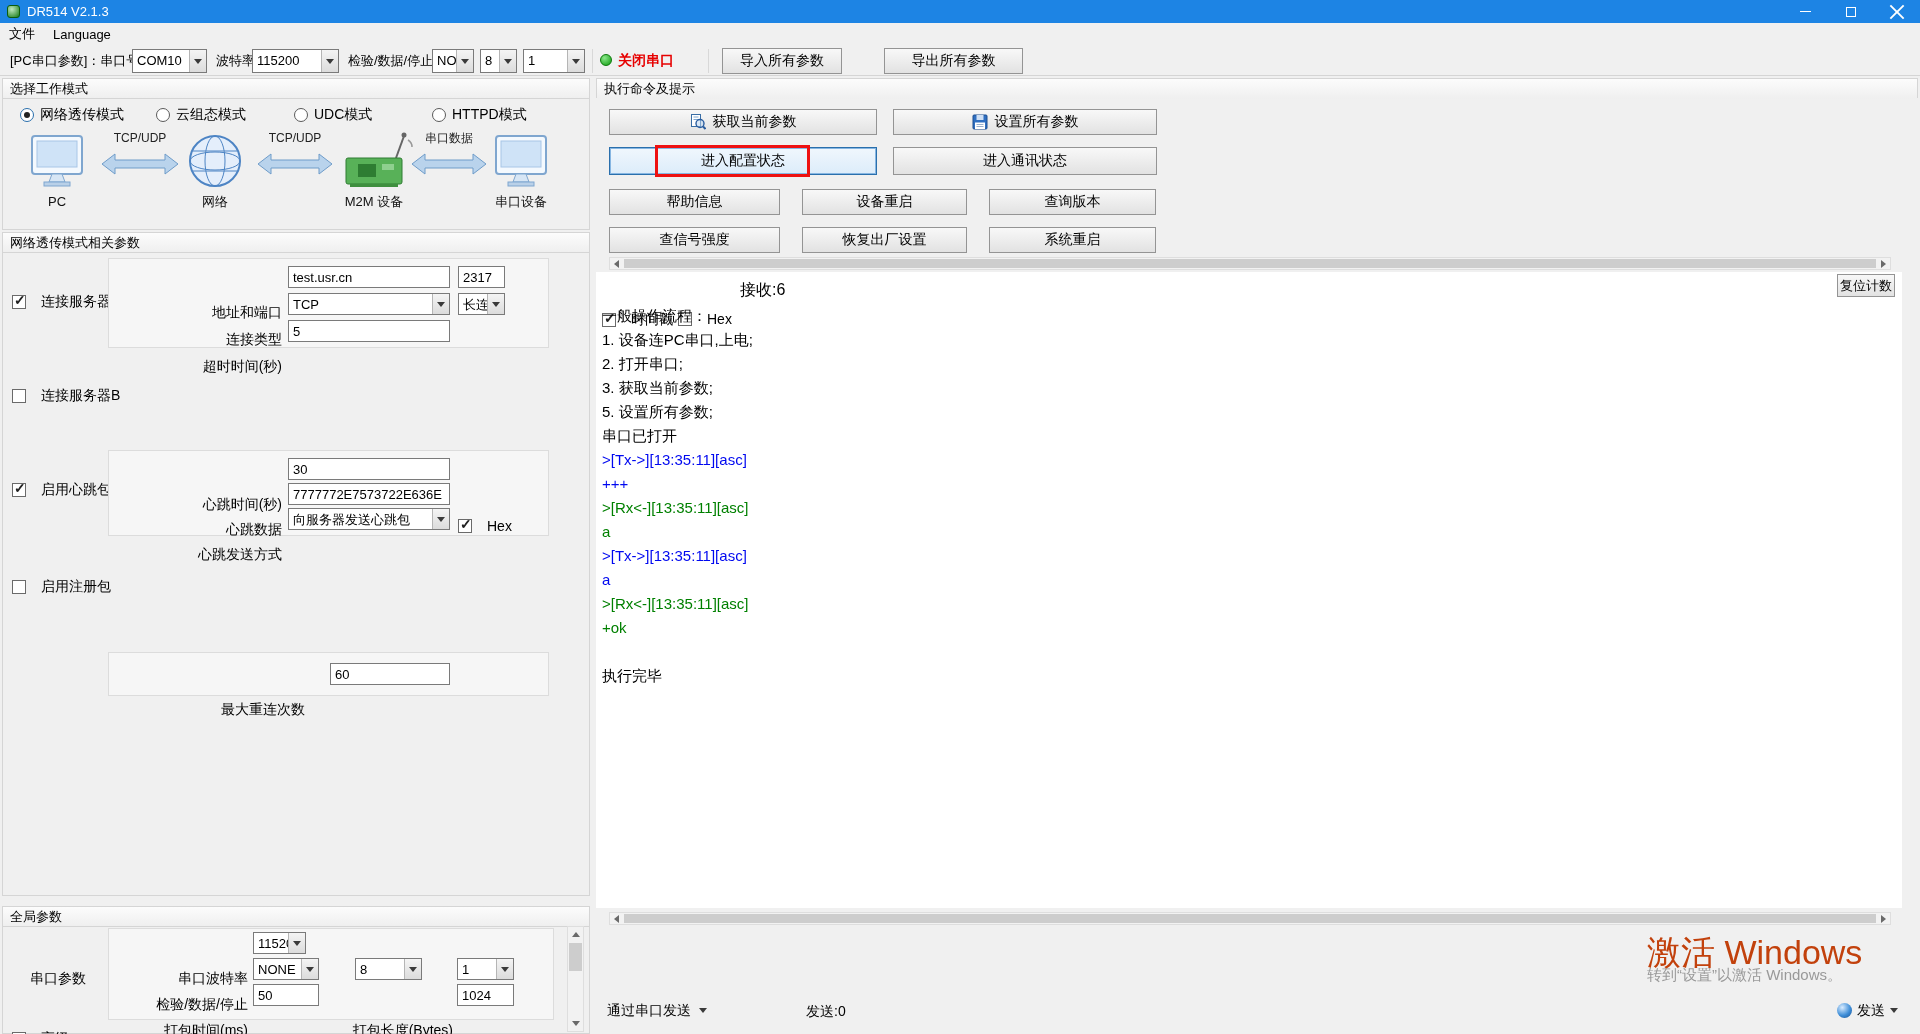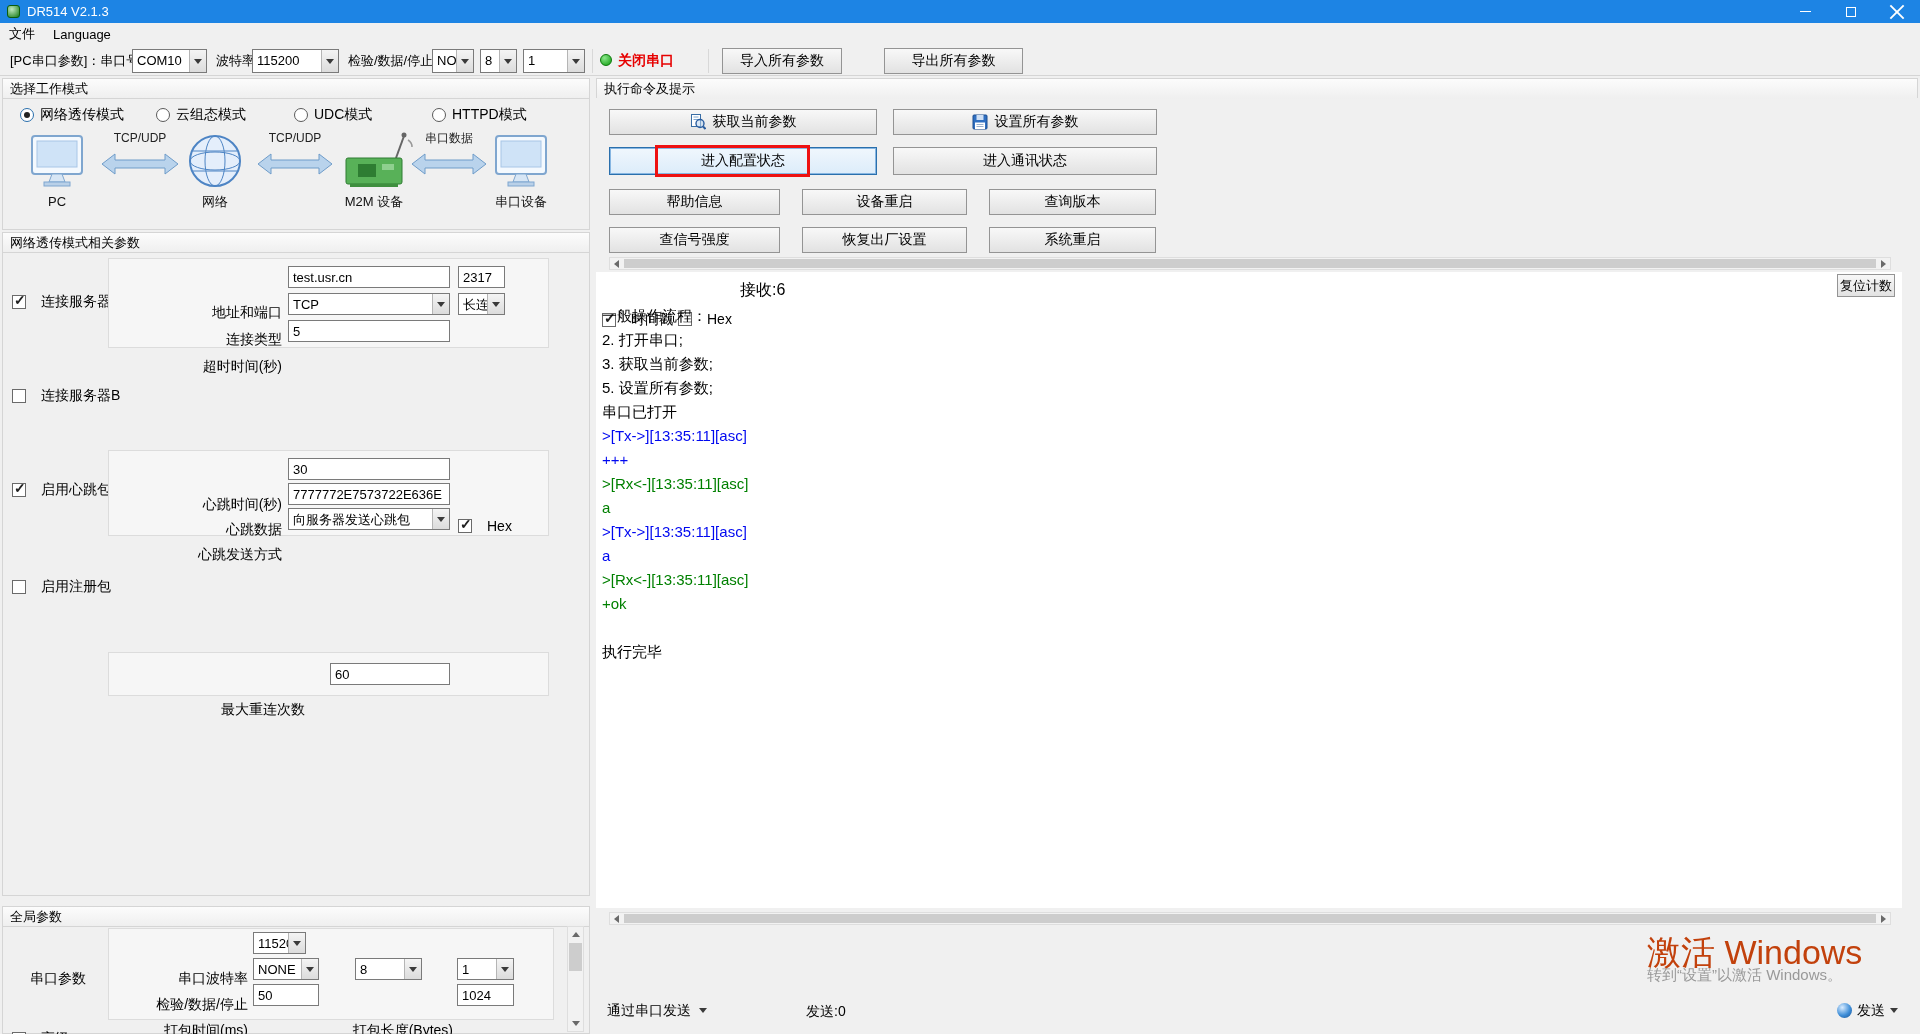--- a/index.html
+++ b/index.html
@@ -388,20 +388,21 @@
 </div>
 <div class="checkbox" style="left:678px;top:280px">
   <span class="cb-box"></span>
   <span>Hex</span>
 </div>
 <div class="abs" style="left:740px;top:280px;font-size:16px">接收:6</div>
 <div class="btn" style="left:1837px;top:274px;width:58px;height:23px;font-size:13px">复位计数</div>
 
 <div class="abs" style="left:602px;top:304px;width:1280px">
     <div class="log-line c-black">一般操作流程：</div>
+    <div class="log-line c-black">1. 设备连PC串口,上电;</div>
     <div class="log-line c-black">2. 打开串口;</div>
     <div class="log-line c-black">3. 获取当前参数;</div>
     <div class="log-line c-black">5. 设置所有参数;</div>
     <div class="log-line c-black">串口已打开</div>
     <div class="log-line c-blue">&gt;[Tx-&gt;][13:35:11][asc]</div>
     <div class="log-line c-blue">+++</div>
     <div class="log-line c-green">&gt;[Rx&lt;-][13:35:11][asc]</div>
     <div class="log-line c-green">a</div>
     <div class="log-line c-blue">&gt;[Tx-&gt;][13:35:11][asc]</div>
     <div class="log-line c-blue">a</div>

